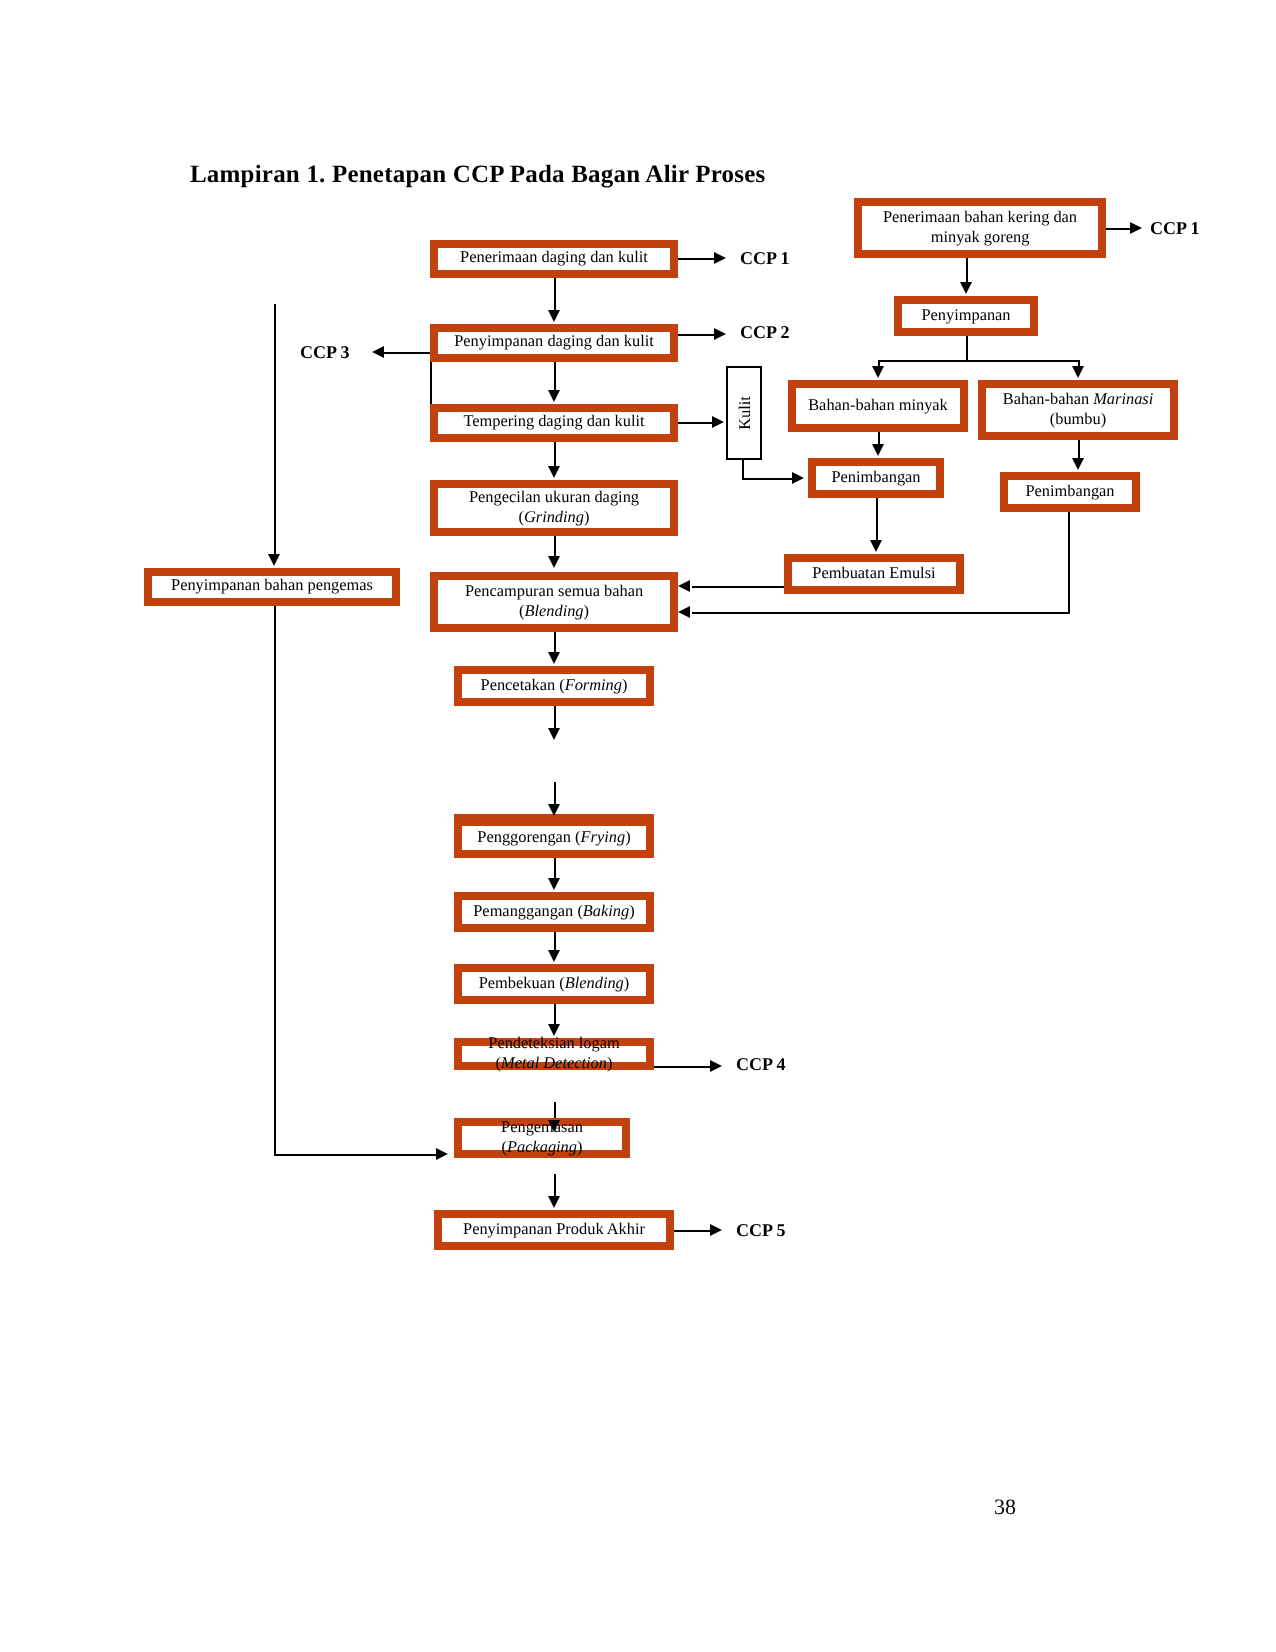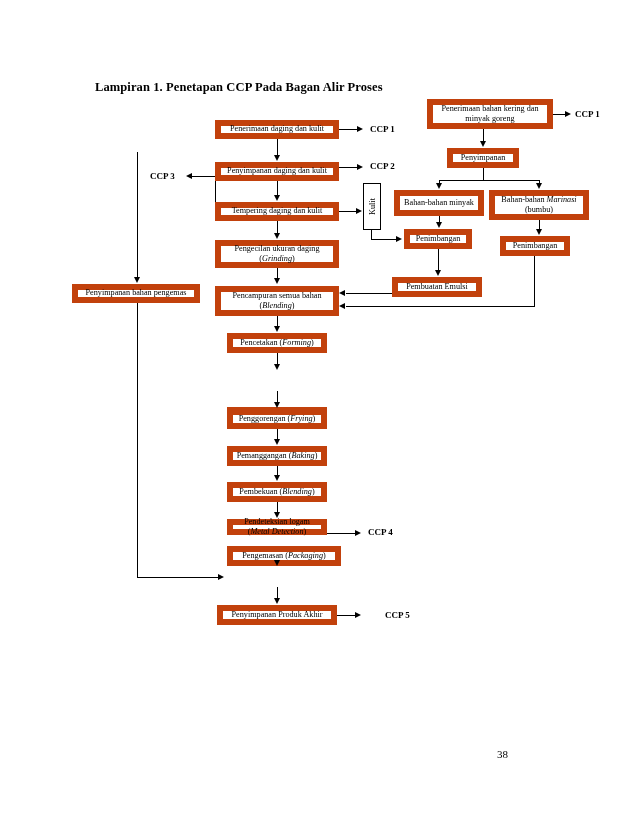--- a/index.html
+++ b/index.html
@@ -3,21 +3,21 @@
 <meta charset="utf-8">
 <style>
   html,body{margin:0;padding:0;background:#ffffff;}
   body{width:638px;height:826px;position:relative;
        font-family:"Liberation Serif","DejaVu Serif",serif;color:#000;}
   #page{position:absolute;inset:0;width:638px;height:826px;overflow:hidden;}
 
   .title{position:absolute;left:95px;top:80px;font-size:12.5px;font-weight:bold;
          letter-spacing:.1px;white-space:nowrap;}
 
-  .box{position:absolute;box-sizing:border-box;border:6px solid #c2410c;background:#fff;
+  .box{position:absolute;box-sizing:border-box;border:4px solid #c2410c;background:#fff;
        display:flex;align-items:center;justify-content:center;text-align:center;
        font-size:8.2px;line-height:1.25;padding:2px 3px;z-index:3;}
   .box i{font-style:italic;}
 
   .vbox{position:absolute;box-sizing:border-box;border:1px solid #000;background:#fff;
         display:flex;align-items:center;justify-content:center;z-index:3;}
   .vbox span{display:block;transform:rotate(-90deg);white-space:nowrap;font-size:8.2px;}
 
   .ccp{position:absolute;font-size:9px;font-weight:bold;white-space:nowrap;z-index:4;}
 
@@ -94,32 +94,32 @@
   </div>
 
   <div class="box" style="left:227px;top:482px;width:100px;height:20px;">
     <span>Pembekuan (<i>Blending</i>)</span>
   </div>
 
   <div class="box" style="left:227px;top:519px;width:100px;height:16px;">
     <span>Pendeteksian logam<br>(<i>Metal Detection</i>)</span>
   </div>
 
-  <div class="box" style="left:227px;top:546px;width:114px;height:20px;">
+  <div class="box" style="left:227px;top:559px;width:88px;height:20px;">
     <span>Pengemasan (<i>Packaging</i>)</span>
   </div>
 
   <div class="box" style="left:217px;top:605px;width:120px;height:20px;">Penyimpanan Produk Akhir</div>
 
   <div class="ccp" style="left:370px;top:124px;">CCP 1</div>
   <div class="ccp" style="left:575px;top:109px;">CCP 1</div>
   <div class="ccp" style="left:370px;top:161px;">CCP 2</div>
   <div class="ccp" style="left:150px;top:171px;">CCP 3</div>
   <div class="ccp" style="left:368px;top:527px;">CCP 4</div>
-  <div class="ccp" style="left:368px;top:610px;margin-left:17px;">CCP 5</div>
+  <div class="ccp" style="left:368px;top:610px;">CCP 5</div>
 
   <div class="ln lnv" style="left:137px;top:152px;height:126px;"></div>
   <div class="ar ar-d" style="left:134px;top:277px;"></div>
 
   <div class="ln lnh" style="left:339px;top:129px;width:20px;"></div>
   <div class="ar ar-r" style="left:357px;top:126px;"></div>
 
   <div class="ln lnv" style="left:277px;top:139px;height:17px;"></div>
   <div class="ar ar-d" style="left:274px;top:155px;"></div>
 

